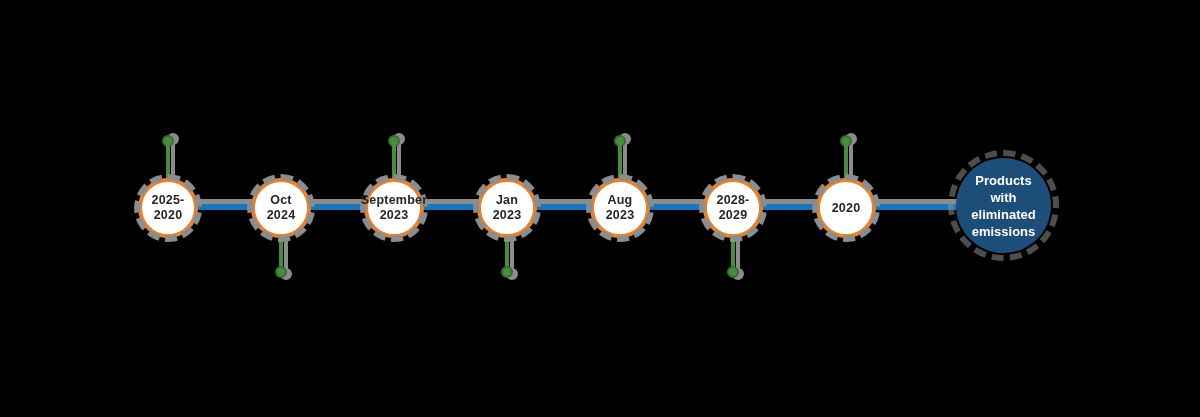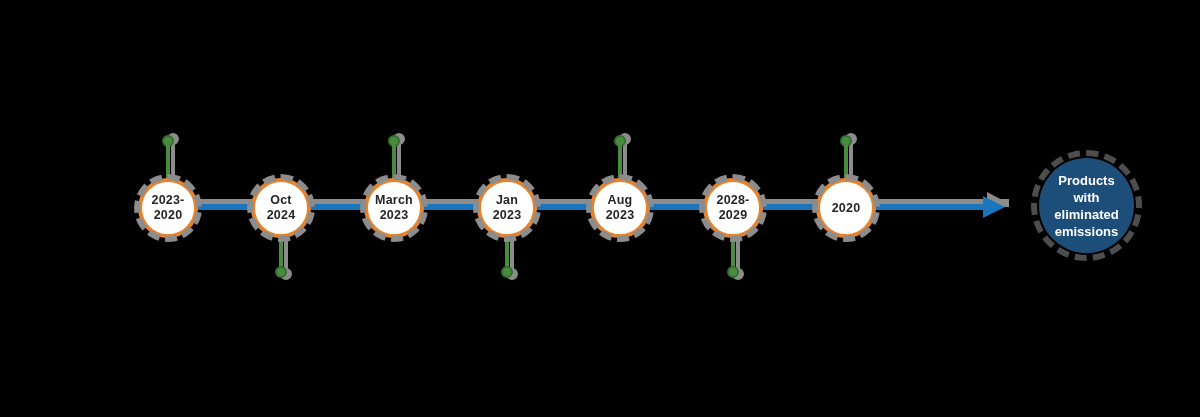--- a/index.html
+++ b/index.html
@@ -102,21 +102,21 @@
     border-radius: 50%;
   }
   .marker.up .stem  { top: 145px; height: 37px; }
   .marker.up .ball  { top: 135px; }
   .marker.down .stem { top: 236px; height: 33px; }
   .marker.down .ball { top: 266px; }
 
   
   .endpoint {
     position: absolute;
-    left: 1039px; top: 158px;
+    left: 956px; top: 158px;
     width: 95px; height: 95px;
     background: #1d4e79;
     border-radius: 50%;
     display: flex;
     align-items: center;
     justify-content: center;
     z-index: 3;
   }
   .endpoint::before { border-color: rgba(140,140,140,0.55); }
   .endpoint-label {
@@ -138,21 +138,21 @@
   <div class="arrow-shadow"></div>
   <div class="arrowhead"></div>
 
   <div class="milestone" style="left:168px">
     <div class="marker up">
       <div class="ball"></div>
       <div class="stem"></div>
     </div>
     <div class="node">
       <div class="node-label">
-        <span>2023-</span>
+        <span>2025-</span>
         <span>2020</span>
       </div>
     </div>
   </div>
 
   <div class="milestone" style="left:281px">
     <div class="marker down">
       <div class="stem"></div>
       <div class="ball"></div>
     </div>
@@ -164,21 +164,21 @@
     </div>
   </div>
 
   <div class="milestone" style="left:394px">
     <div class="marker up">
       <div class="ball"></div>
       <div class="stem"></div>
     </div>
     <div class="node">
       <div class="node-label">
-        <span>March</span>
+        <span>September</span>
         <span>2023</span>
       </div>
     </div>
   </div>
 
   <div class="milestone" style="left:507px">
     <div class="marker down">
       <div class="stem"></div>
       <div class="ball"></div>
     </div>

